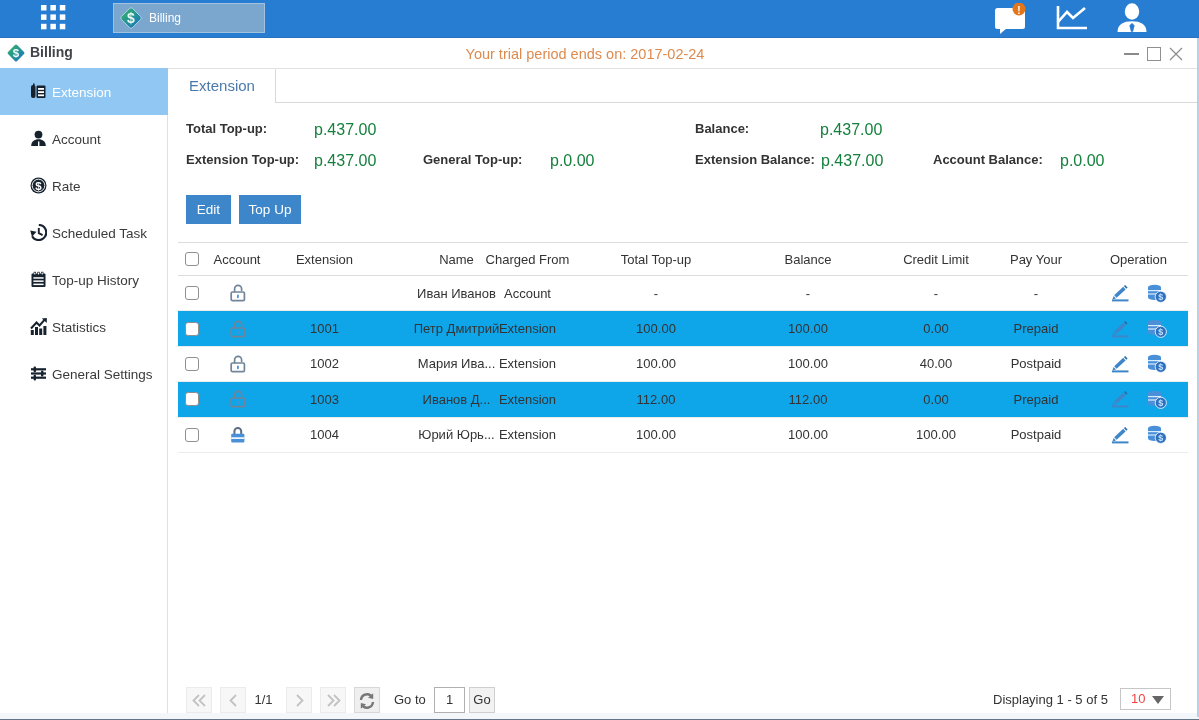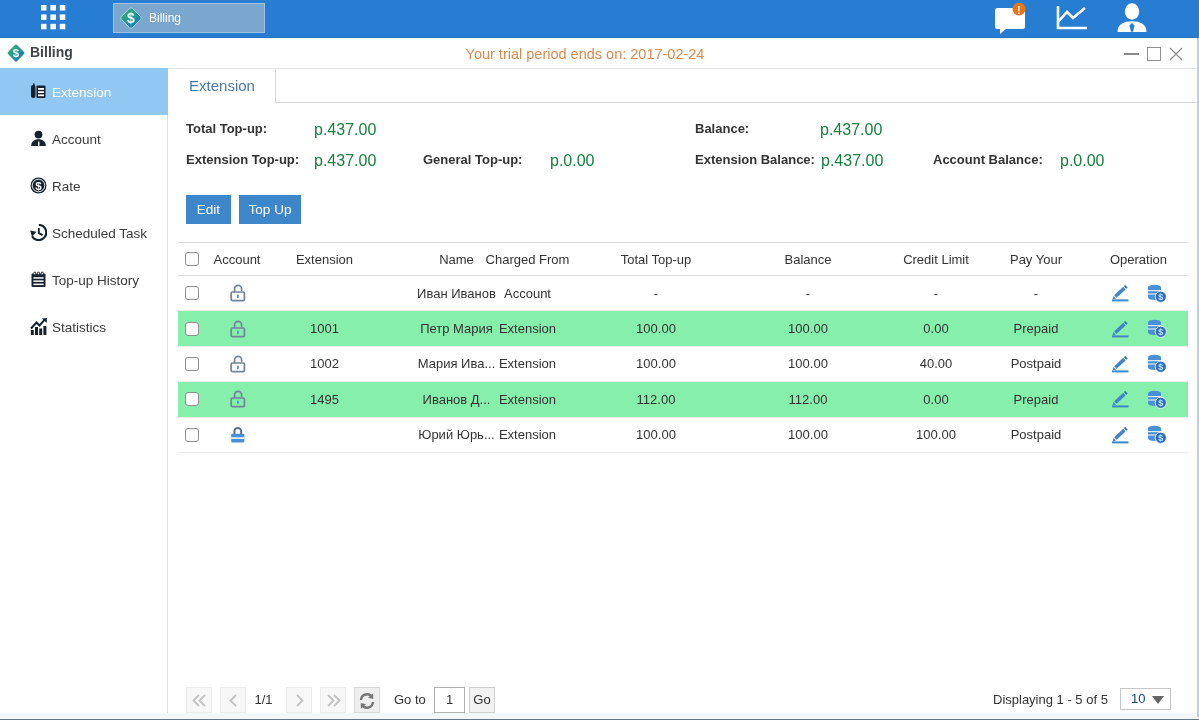--- a/index.html
+++ b/index.html
@@ -32,38 +32,38 @@
 .slabel { position:absolute; font-size:13px; font-weight:bold; color:#333; white-space:nowrap; }
 .sval { position:absolute; font-size:16px; color:#15803d; white-space:nowrap; }
 
 .btn { position:absolute; top:195px; height:29px; background:#3d86c9; color:#fff; font-size:13.5px; text-align:center; line-height:29px; }
 
 
 #tbl { position:absolute; left:178px; top:242px; width:1010px; }
 .trow { position:relative; width:1010px; }
 .hd { height:34px; border-top:1px solid #dcdcdc; border-bottom:1px solid #dcdcdc; font-size:13px; color:#333; }
 .dr { height:35.4px; border-bottom:1px solid #ececec; font-size:13px; color:#333; }
-.dr.alt { background:#86efac; }
+.dr.alt { background:#0ea5e9; }
 .cell { position:absolute; top:0; height:100%; display:flex; align-items:center; justify-content:center; white-space:nowrap; }
 .c0 { left:0; width:28px; }
 .c1 { left:28px; width:62px; }
 .c2 { left:90px; width:113px; }
 .c3 { left:214px; width:89px;margin-left:20px; }
 .c4 { left:292px; width:115px; }
 .c5 { left:407px; width:142px; }
 .c6 { left:549px; width:162px; }
 .c7 { left:711px; width:94px; }
 .c8 { left:805px; width:106px; }
 .c9 { left:911px; width:99px; }
 .cb { width:14px; height:14px; border:1px solid #8f8f8f; border-radius:3px; background:#fff; }
 
 
 .pbtn { position:absolute; top:687px; width:26px; height:26px; background:#f7f7f7; border:1px solid #ebebeb; text-align:center; }
 #paginfo { position:absolute; top:687px; left:993px; width:125px; height:26px; line-height:26px; font-size:13px; color:#333; }
-#psel { position:absolute; left:1120px; top:688px; width:51px; height:22px; border:1px solid #c6c6c6; background:#fff; font-size:13px; color:#0c4a6e;padding-left:32px; }
+#psel { position:absolute; left:1120px; top:688px; width:51px; height:22px; border:1px solid #c6c6c6; background:#fff; font-size:13px; color:#ef4444;padding-left:32px; }
 
 #botstrip1 { position:absolute; left:0; top:713px; width:1199px; height:5.5px; background:#f3f7fa; }
 #botstrip2 { position:absolute; left:0; top:718.5px; width:1199px; height:1.5px; background:#64758a; }
 #rightedge { position:absolute; left:1197px; top:38px; width:2px; height:679px; background:#b8d0e6; }
 </style>
 </head>
 <body>
 
 <div id="topbar">
   <svg class="abs" style="left:41px;top:5px" width="25" height="25" viewBox="0 0 25 25">
@@ -182,20 +182,31 @@
     <svg class="ic" viewBox="0 0 17 17">
       <rect x="0.8" y="12" width="3" height="5" fill="#16222e"></rect>
       <rect x="5" y="9" width="3" height="8" fill="#16222e"></rect>
       <rect x="9.2" y="10.5" width="3" height="6.5" fill="#16222e"></rect>
       <rect x="13.4" y="8" width="3" height="9" fill="#16222e"></rect>
       <path d="M1 10.5 L6.5 4.5 L9.5 7.5 L14.5 1.8" stroke="#16222e" stroke-width="2" fill="none"></path>
       <path d="M16.8 0 L16.8 5 L11.8 0.5 Z" fill="#16222e"></path>
     </svg>
     <span class="lb">Statistics</span>
   </div>
+  <div class="mitem" style="top:281px">
+    <svg class="ic" viewBox="0 0 17 17">
+      <rect x="1" y="3.2" width="15" height="2.2" fill="#16222e"></rect>
+      <rect x="3.6" y="1.4" width="2.4" height="5.8" rx="1" fill="#16222e"></rect>
+      <rect x="1" y="7.4" width="15" height="2.2" fill="#16222e"></rect>
+      <rect x="11" y="5.6" width="2.4" height="5.8" rx="1" fill="#16222e"></rect>
+      <rect x="1" y="11.6" width="15" height="2.2" fill="#16222e"></rect>
+      <rect x="3.6" y="9.8" width="2.4" height="5.8" rx="1" fill="#16222e"></rect>
+    </svg>
+    <span class="lb">General Settings</span>
+  </div>
 </div>
 
 <div id="tabbar">
     <div id="acttab">Extension</div>
   </div>
 
 <div class="slabel" style="left:186px;top:121px">Total Top-up:</div>
 <div class="sval" style="left:314px;top:121px">p.437.00</div>
 <div class="slabel" style="left:695px;top:121px">Balance:</div>
 <div class="sval" style="left:820px;top:121px">p.437.00</div>
@@ -269,21 +280,21 @@
         <div class="cb"></div>
       </div>
     <div class="cell c1">
         <svg width="17" height="18" viewBox="0 0 17 18" class="lock-open">
   <path d="M5.6 7.6 L5.6 4.9 A 3.5 3.5 0 0 1 12.6 4.9 L12.6 6.2" stroke="#72849a" stroke-width="1.7" fill="none" stroke-linecap="round"></path>
   <rect x="2.2" y="8" width="13.2" height="8.6" rx="1.2" fill="none" stroke="#72849a" stroke-width="1.7"></rect>
   <rect x="8" y="10.4" width="1.8" height="3.8" rx="0.9" fill="#4a90d9"></rect>
         </svg>
       </div>
     <div class="cell c2">1001</div>
-    <div class="cell c3">Петр Мария</div>
+    <div class="cell c3">Петр Дмитрий</div>
     <div class="cell c4">Extension</div>
     <div class="cell c5">100.00</div>
     <div class="cell c6">100.00</div>
     <div class="cell c7">0.00</div>
     <div class="cell c8">Prepaid</div>
     <div class="cell c9">
         <span class="op" style="display: flex; align-items: center;">
 <svg width="19" height="18" viewBox="0 0 19 18" style="margin-right:17px">
   <path d="M3.2 11.2 L12.2 2.8 L14.6 5.4 L5.6 13.8 Z" fill="#3e86c9"></path>
   <path d="M12.9 2.1 L14.2 0.9 L16.6 3.5 L15.3 4.7 Z" fill="#2a6ca8"></path>
@@ -344,21 +355,21 @@
     <div class="cell c0">
         <div class="cb"></div>
       </div>
     <div class="cell c1">
         <svg width="17" height="18" viewBox="0 0 17 18" class="lock-open">
   <path d="M5.6 7.6 L5.6 4.9 A 3.5 3.5 0 0 1 12.6 4.9 L12.6 6.2" stroke="#72849a" stroke-width="1.7" fill="none" stroke-linecap="round"></path>
   <rect x="2.2" y="8" width="13.2" height="8.6" rx="1.2" fill="none" stroke="#72849a" stroke-width="1.7"></rect>
   <rect x="8" y="10.4" width="1.8" height="3.8" rx="0.9" fill="#4a90d9"></rect>
         </svg>
       </div>
-    <div class="cell c2">1495</div>
+    <div class="cell c2">1003</div>
     <div class="cell c3">Иванов Д...</div>
     <div class="cell c4">Extension</div>
     <div class="cell c5">112.00</div>
     <div class="cell c6">112.00</div>
     <div class="cell c7">0.00</div>
     <div class="cell c8">Prepaid</div>
     <div class="cell c9">
         <span class="op" style="display: flex; align-items: center;">
 <svg width="19" height="18" viewBox="0 0 19 18" style="margin-right:17px">
   <path d="M3.2 11.2 L12.2 2.8 L14.6 5.4 L5.6 13.8 Z" fill="#3e86c9"></path>
@@ -382,20 +393,21 @@
     <div class="cell c0">
         <div class="cb"></div>
       </div>
     <div class="cell c1">
         <svg width="17" height="18" viewBox="0 0 17 18" class="lock-closed">
   <path d="M5.4 8.6 L5.4 5.4 A 3.4 3.4 0 0 1 12.2 5.4 L12.2 8.6" stroke="#5a6e84" stroke-width="2" fill="none"></path>
   <rect x="2.2" y="7.8" width="13.2" height="8.6" rx="1" fill="#4a90d9"></rect>
   <rect x="2.2" y="11.3" width="13.2" height="1.6" fill="#fff"></rect>
         </svg>
       </div>
+    <div class="cell c2">1004</div>
     <div class="cell c3">Юрий Юрь...</div>
     <div class="cell c4">Extension</div>
     <div class="cell c5">100.00</div>
     <div class="cell c6">100.00</div>
     <div class="cell c7">100.00</div>
     <div class="cell c8">Postpaid</div>
     <div class="cell c9">
         <span class="op" style="display: flex; align-items: center;">
 <svg width="19" height="18" viewBox="0 0 19 18" style="margin-right:17px">
   <path d="M3.2 11.2 L12.2 2.8 L14.6 5.4 L5.6 13.8 Z" fill="#3e86c9"></path>

